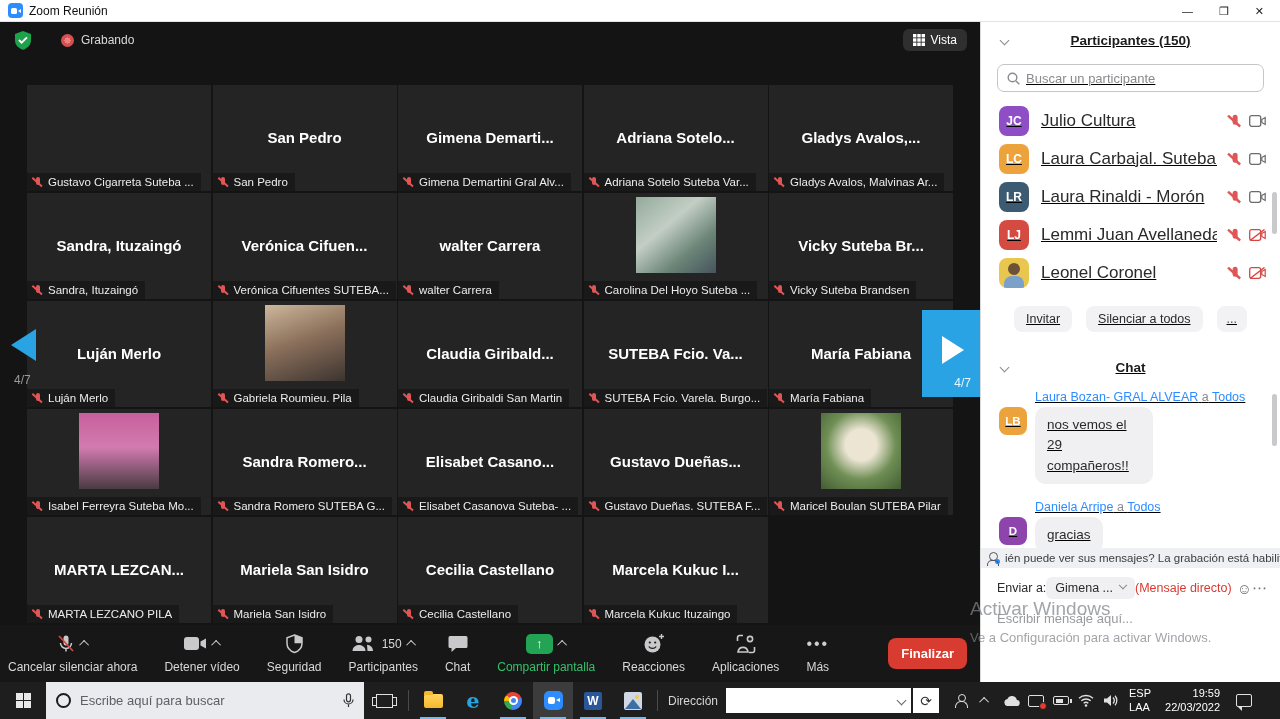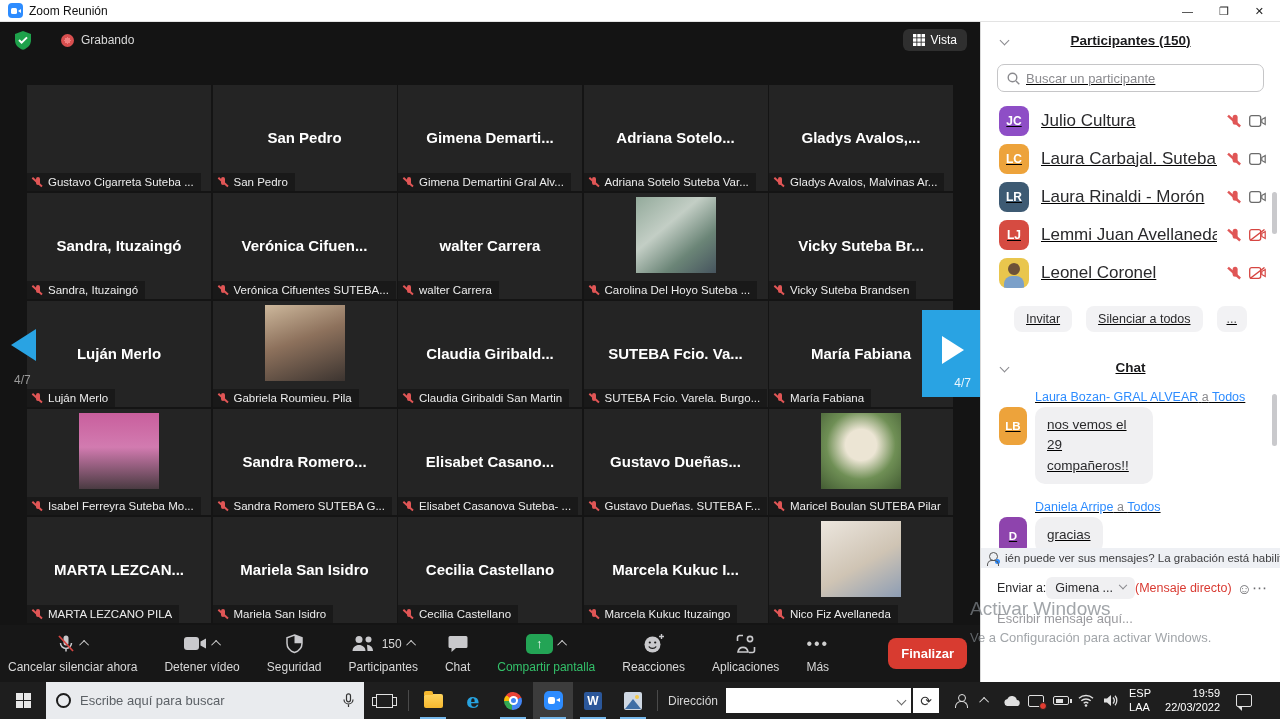--- a/index.html
+++ b/index.html
@@ -83,21 +83,21 @@
   .pbtn.sm { padding:6px 10px; color:#555; }
 
   .chat-sec { margin-top:22px; }
   .c-header { height:26px; display:flex; align-items:center; justify-content:center; position:relative; font-size:13.5px; font-weight:bold; color:#1c1c1e; }
   .c-header .caret-down { position:absolute; left:20px; top:10px; }
   .msg { margin:10px 14px 0 18px; }
   .msg-head { font-size:12.5px; margin-left:36px; margin-bottom:3px; white-space:nowrap; overflow:hidden; }
   .msg-head .lnk { color:#2d8cff; }
   .msg-head .sep { color:#8a8a8e; }
   .msg-body { display:flex; gap:8px; align-items:flex-start; }
-  .cavatar { width:28px; height:38px; border-radius:8px; color:#fff; font-weight:bold; font-size:11.5px; display:flex; align-items:center; justify-content:center; flex:0 0 auto; }
+  .cavatar { width:28px; height:28px; border-radius:8px; color:#fff; font-weight:bold; font-size:11.5px; display:flex; align-items:center; justify-content:center; flex:0 0 auto; }
   .bubble { background:#f0f0f2; border-radius:10px; padding:8px 12px; font-size:13.5px; color:#2a2a2c; line-height:1.5; max-width:118px; }
   .c-scroll { position:absolute; right:3px; top:372px; width:5px; height:52px; border-radius:3px; background:#c9c9cc; }
 
   .chat-bottom { position:absolute; left:0; right:0; bottom:55px; }
   .notice { height:20px; background:#eef0f4; display:flex; align-items:center; gap:5px; padding:0 6px; font-size:11.5px; color:#3c3c3e; white-space:nowrap; overflow:hidden; }
   .pricon { position:relative; width:13px; height:13px; flex:0 0 auto; }
   .pricon::before { content:""; position:absolute; left:2px; top:0; width:7px; height:7px; border:1.4px solid #555; border-radius:50%; }
   .pricon::after { content:""; position:absolute; left:0; top:8px; width:10px; height:5px; border:1.4px solid #555; border-bottom:none; border-radius:5px 5px 0 0; }
   .pricon i { position:absolute; right:0; bottom:1px; width:5px; height:5px; border-radius:50%; background:#2d8cff; }
   .send-row { display:flex; align-items:center; padding:9px 12px 6px 16px; font-size:12.5px; color:#2a2a2c; }
@@ -374,27 +374,20 @@
           <span>Cecilia Castellano</span>
         </div>
     </div>
     <div class="tile">
       <div class="tname">Marcela Kukuc I...</div>
       <div class="tlabel">
           <span class="micx"></span>
           <span>Marcela Kukuc Ituzaingo</span>
         </div>
     </div>
-    <div class="tile">
-      <div class="tphoto ph-nico"></div>
-      <div class="tlabel">
-          <span class="micx"></span>
-          <span>Nico Fiz Avellaneda</span>
-        </div>
-    </div>
   </div>
 
   <div class="nav-left">
     <div class="tri"></div>
     <div class="pg">4/7</div>
   </div>
   <div class="nav-right">
     <div class="tri"></div>
     <div class="pg">4/7</div>
   </div>

